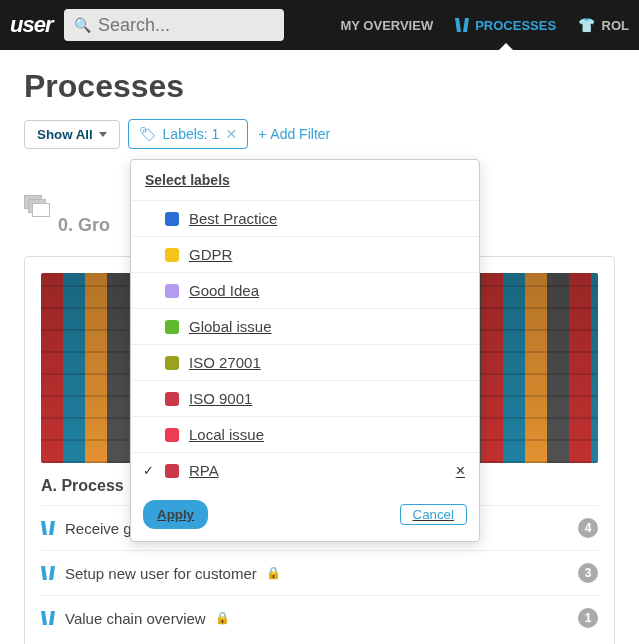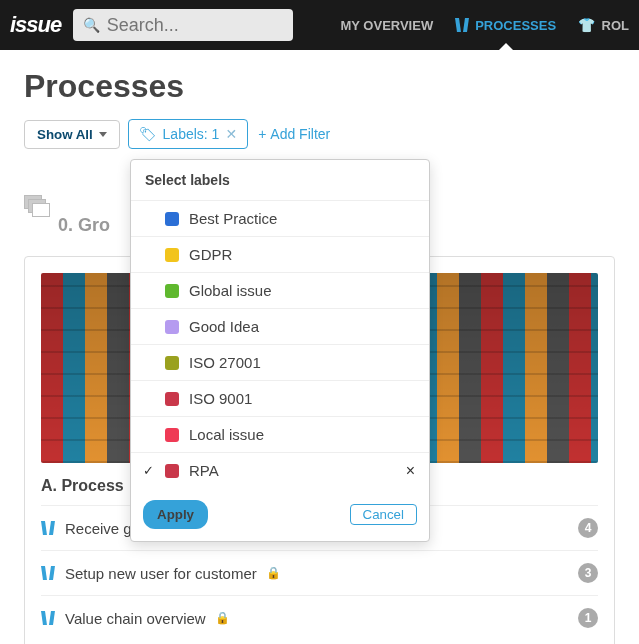--- a/index.html
+++ b/index.html
@@ -39,38 +39,38 @@
   .proc-list { list-style: none; }
   .proc-list li { display: flex; align-items: center; gap: 10px; padding: 12px 0; border-top: 1px solid #eee; cursor: pointer; }
   .road-icon { width: 14px; height: 14px; position: relative; }
   .road-icon::before, .road-icon::after { content:""; position:absolute; top:0; bottom:0; width:4px; background:#35a2d9; transform: skewX(-8deg);}
   .road-icon::before{ left:1px; transform: skewX(8deg);}
   .road-icon::after{ right:1px; }
   .proc-name { color: #444; font-size: 15px; }
   .lock { color: #ccc; font-size: 12px; }
   .count { margin-left: auto; background: #aaa; color: #fff; border-radius: 10px; min-width: 20px; height: 20px; display: inline-flex; align-items: center; justify-content: center; font-size: 12px; font-weight: 700; }
   
-  .popover { position: absolute; top: 40px; left: 106px; width: 300px; background: #fff; border: 1px solid #ccc; border-radius: 4px; box-shadow: 0 4px 14px rgba(0,0,0,0.15); z-index: 10; }
+  .popover { position: absolute; top: 40px; left: 106px; width: 350px; background: #fff; border: 1px solid #ccc; border-radius: 4px; box-shadow: 0 4px 14px rgba(0,0,0,0.15); z-index: 10; text-decoration: underline; }
   .popover-title { padding: 12px 14px; font-weight: 700; color: #444; }
   .label-list { list-style: none; }
   .label-list li { display: flex; align-items: center; gap: 10px; padding: 9px 14px 9px 34px; border-top: 1px solid #eee; cursor: pointer; position: relative; font-size: 15px; color: #444; }
   .label-list li .check { position: absolute; left: 12px; color: #333; font-size: 13px; }
   .label-list li .remove { margin-left: auto; color: #333; cursor: pointer; font-size: 16px; line-height: 1; }
   .swatch { width: 14px; height: 14px; border-radius: 3px; }
   .popover-footer { display: flex; padding: 12px; gap: 8px; align-items: center; }
   .btn-primary { background: #35a2d9; color: #404040; border: none; border-radius: 12px; padding: 7px 14px; font-weight: 600; cursor: pointer; }
   .btn-cancel { margin-left: auto; border: 1px solid #35a2d9; color: #35a2d9; background: #fff; border-radius: 4px; padding: 2px 12px; cursor: pointer; }
   .caret-down::after { content: ""; display: inline-block; margin-left: 2px; border-left: 4px solid transparent; border-right: 4px solid transparent; border-top: 5px solid #666; }
   .icon-glyph { font-size: 14px; }
 </style>
 </head>
 <body>
 
 <div class="topbar">
-  <div class="logo">issue</div>
+  <div class="logo">user</div>
   <div class="search-box">
     <span class="icon-glyph">🔍</span>
     <input type="text" placeholder="Search..." style="">
   </div>
   <nav class="nav">
     <div class="nav-item">
       <span>MY OVERVIEW</span>
     </div>
     <div class="nav-item active">
       <span class="road-icon"></span>
@@ -105,26 +105,26 @@
       <ul class="label-list" id="label-list">
           <li>
             <span class="swatch" style="background: rgb(43, 111, 214);"></span>
             <span>Best Practice</span>
           </li>
           <li>
             <span class="swatch" style="background: rgb(242, 196, 28);"></span>
             <span>GDPR</span>
           </li>
           <li>
+            <span class="swatch" style="background: rgb(181, 155, 240);"></span>
+            <span>Good Idea</span>
+          </li>
+          <li>
             <span class="swatch" style="background: rgb(95, 184, 46);"></span>
             <span>Global issue</span>
-          </li>
-          <li>
-            <span class="swatch" style="background: rgb(181, 155, 240);"></span>
-            <span>Good Idea</span>
           </li>
           <li>
             <span class="swatch" style="background: rgb(154, 161, 31);"></span>
             <span>ISO 27001</span>
           </li>
           <li>
             <span class="swatch" style="background: rgb(201, 55, 74);"></span>
             <span>ISO 9001</span>
           </li>
           <li>

